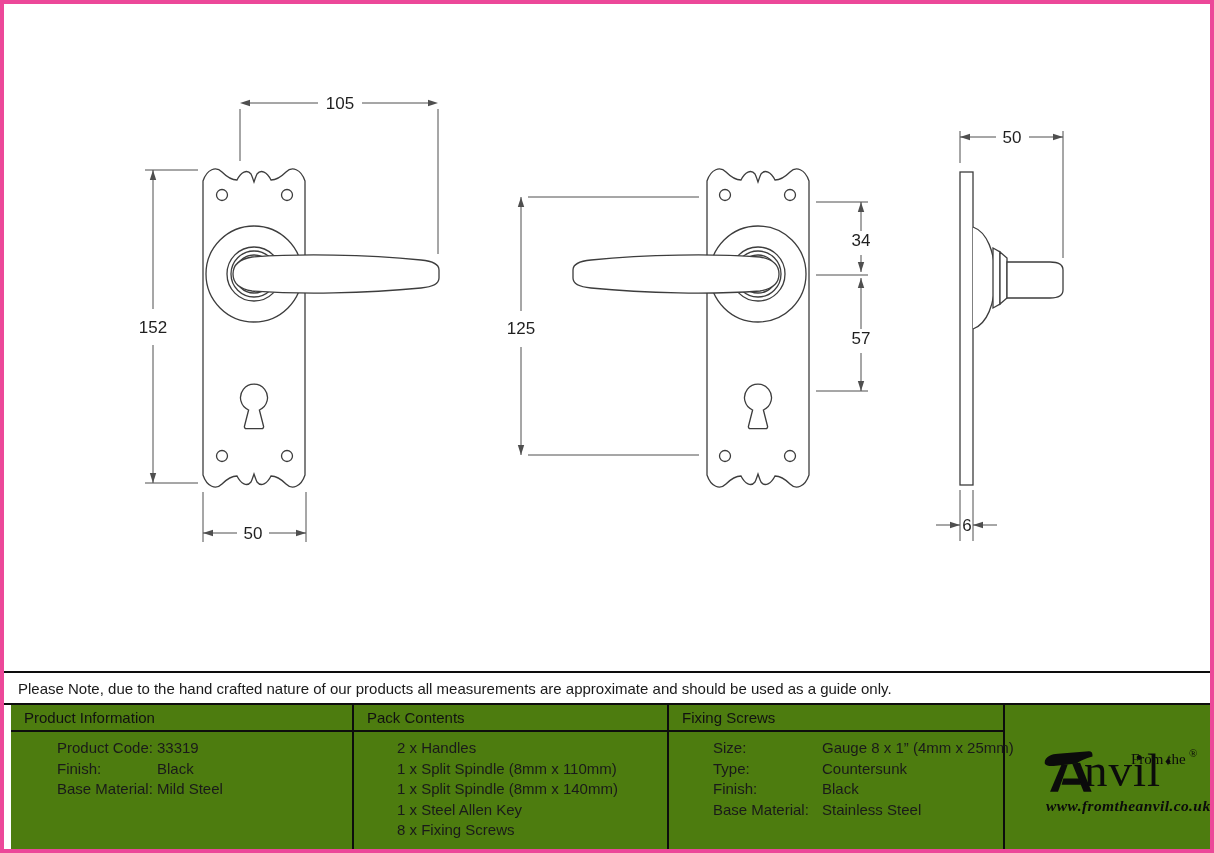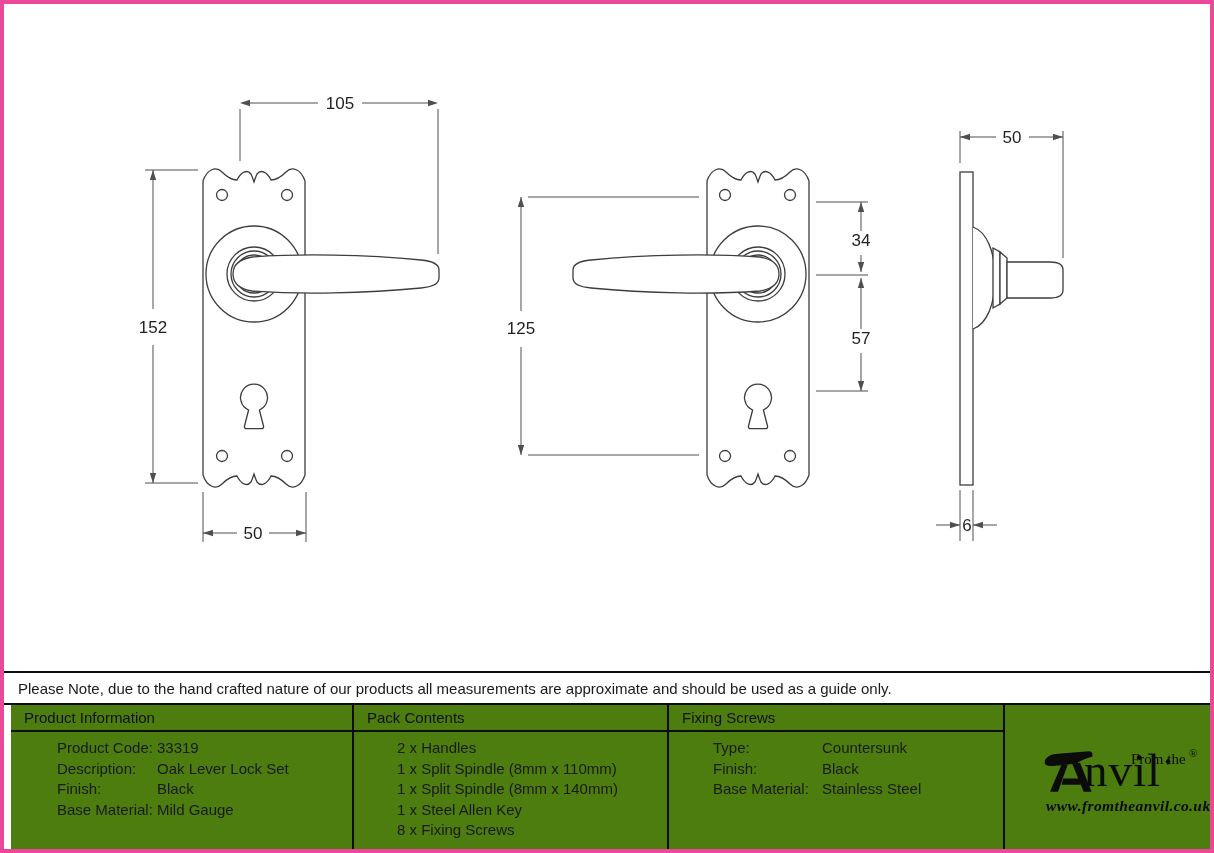--- a/index.html
+++ b/index.html
@@ -182,48 +182,48 @@
   <div class="spec-table">
 
     <div class="col c1">
       <div class="col-header">Product Information</div>
       <div class="col-body">
         <div class="kv">
           <span class="k">Product Code:</span>
           <span class="v">33319</span>
         </div>
         <div class="kv">
-          <span class="k">Description:</span>
-          <span class="v">Oak Lever Lock Set</span>
-        </div>
-        <div class="kv">
           <span class="k">Finish:</span>
           <span class="v">Black</span>
         </div>
         <div class="kv">
           <span class="k">Base Material:</span>
-          <span class="v">Mild Gauge</span>
+          <span class="v">Mild Steel</span>
         </div>
       </div>
     </div>
 
     <div class="col c2">
       <div class="col-header">Pack Contents</div>
       <div class="col-body">
         <div class="pc-item">2 x Handles</div>
         <div class="pc-item">1 x Split Spindle (8mm x 110mm)</div>
         <div class="pc-item">1 x Split Spindle (8mm x 140mm)</div>
         <div class="pc-item">1 x Steel Allen Key</div>
         <div class="pc-item">8 x Fixing Screws</div>
       </div>
     </div>
 
     <div class="col c3">
       <div class="col-header">Fixing Screws</div>
       <div class="col-body">
+        <div class="kv">
+          <span class="k">Size:</span>
+          <span class="v">Gauge 8 x 1” (4mm x 25mm)</span>
+        </div>
         <div class="kv">
           <span class="k">Type:</span>
           <span class="v">Countersunk</span>
         </div>
         <div class="kv">
           <span class="k">Finish:</span>
           <span class="v">Black</span>
         </div>
         <div class="kv">
           <span class="k">Base Material:</span>

